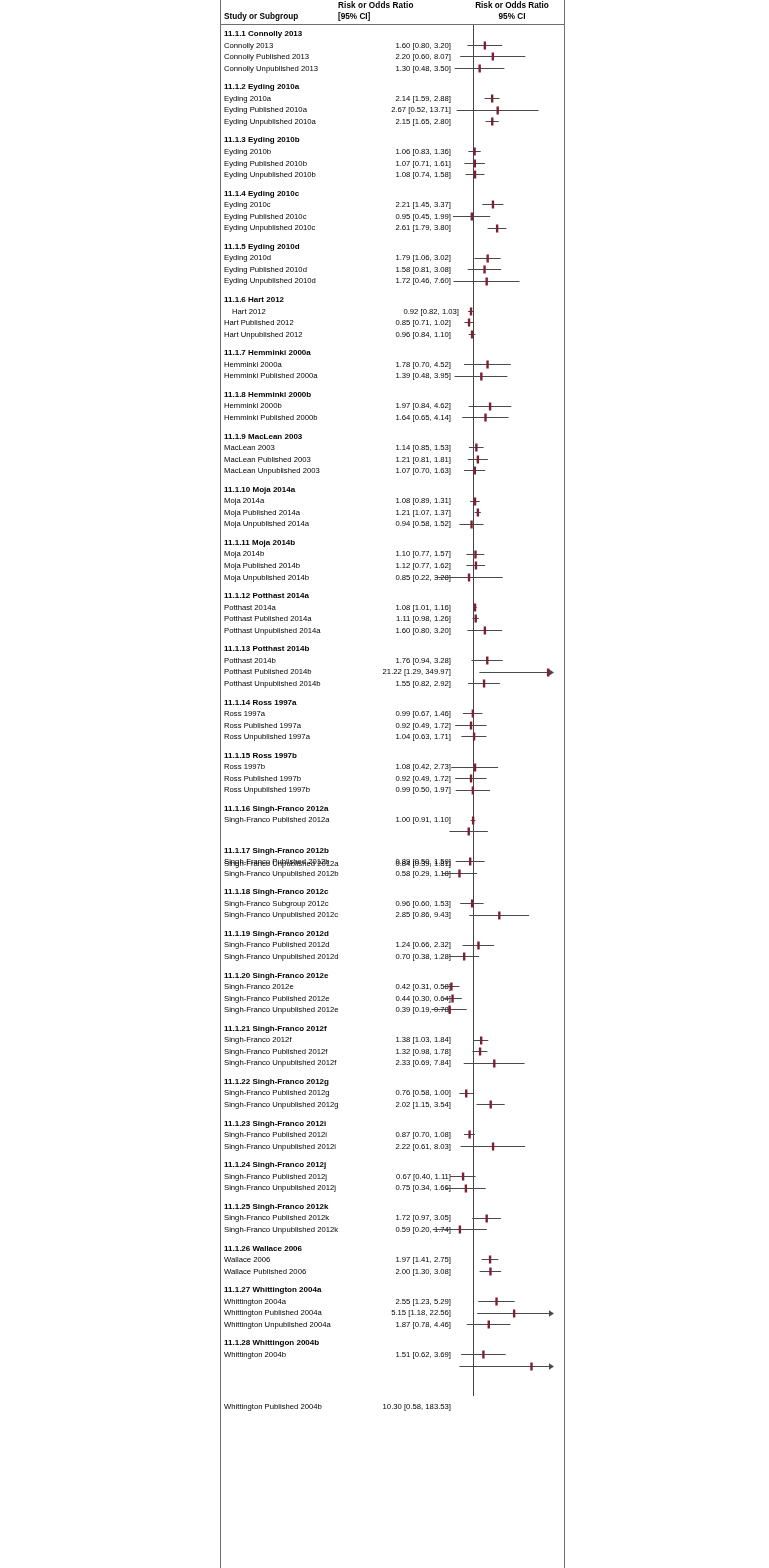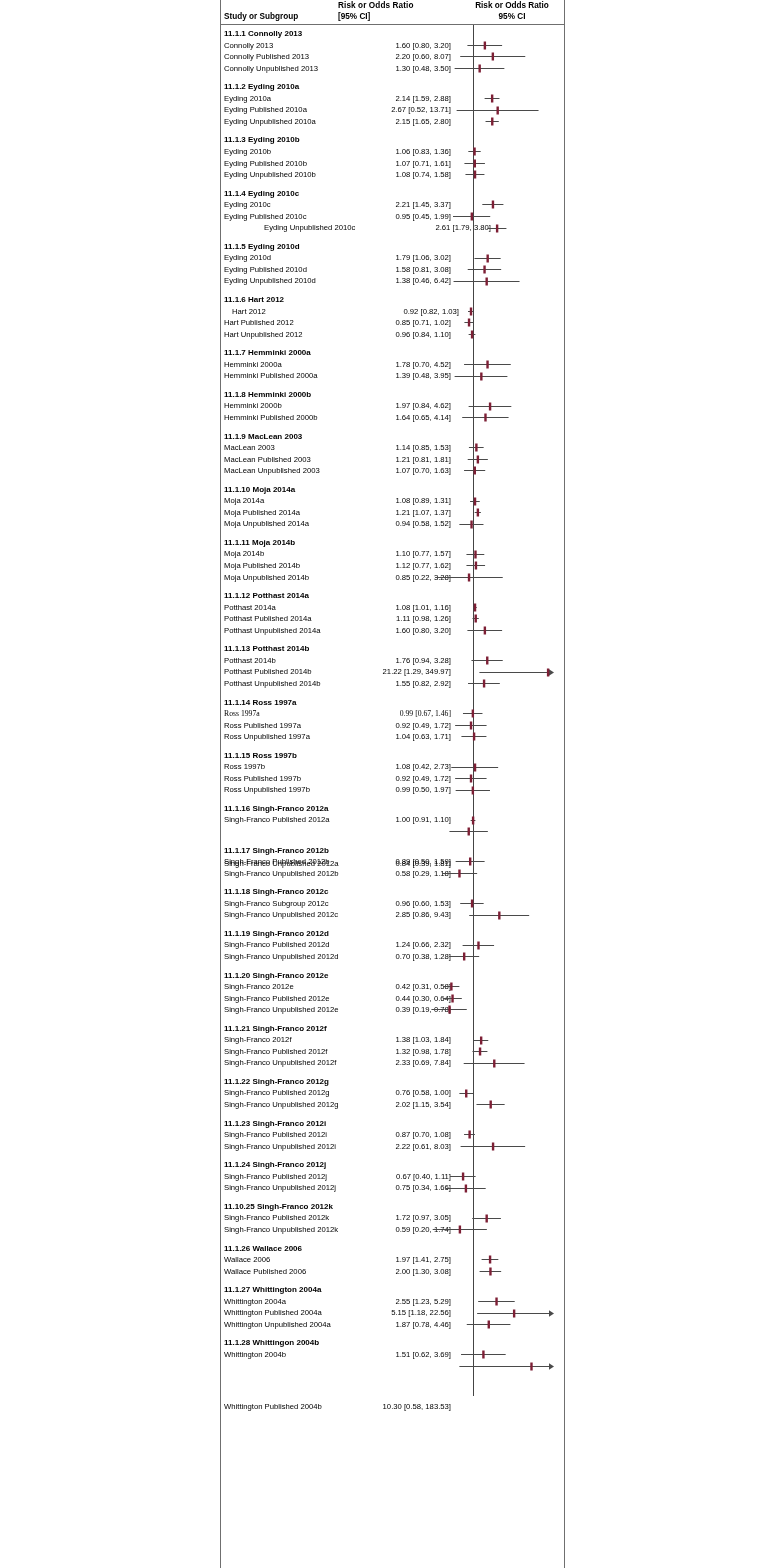--- a/index.html
+++ b/index.html
@@ -107,37 +107,37 @@
         <div class="spacer" style="position: absolute; top: 155.6px;"></div>
         <div class="grp" style="position: absolute; top: 162.6px; left: 0px; right: 0px;">11.1.4 Eyding 2010c</div>
         <div class="row" style="position: absolute; top: 174.15px; left: 0px; right: 0px;">
           <span class="name">Eyding 2010c</span>
           <span class="estwrap">2.21 [1.45, 3.37]</span>
         </div>
         <div class="row" style="position: absolute; top: 185.7px; left: 0px; right: 0px;">
           <span class="name">Eyding Published 2010c</span>
           <span class="estwrap">0.95 [0.45, 1.99]</span>
         </div>
-        <div class="row" style="position: absolute; top: 197.25px; left: 0px; right: 0px; margin-left: 40px;">
+        <div class="row" style="position: absolute; top: 197.25px; left: 0px; right: 0px;">
           <span class="name">Eyding Unpublished  2010c</span>
           <span class="estwrap">2.61 [1.79, 3.80]</span>
         </div>
         <div class="spacer" style="position: absolute; top: 208.8px;"></div>
         <div class="grp" style="position: absolute; top: 215.8px; left: 0px; right: 0px;">11.1.5 Eyding 2010d</div>
         <div class="row" style="position: absolute; top: 227.35px; left: 0px; right: 0px;">
           <span class="name">Eyding 2010d</span>
           <span class="estwrap">1.79 [1.06, 3.02]</span>
         </div>
         <div class="row" style="position: absolute; top: 238.9px; left: 0px; right: 0px;">
           <span class="name">Eyding Published 2010d</span>
           <span class="estwrap">1.58 [0.81, 3.08]</span>
         </div>
         <div class="row" style="position: absolute; top: 250.45px; left: 0px; right: 0px;">
           <span class="name">Eyding Unpublished  2010d</span>
-          <span class="estwrap">1.38 [0.46, 6.42]</span>
+          <span class="estwrap">1.72 [0.46, 7.60]</span>
         </div>
         <div class="spacer" style="position: absolute; top: 262px;"></div>
         <div class="grp" style="position: absolute; top: 269px; left: 0px; right: 0px;">11.1.6 Hart 2012</div>
         <div class="row" style="position: absolute; top: 280.55px; left: 8px; right: 0px;">
           <span class="name">Hart 2012</span>
           <span class="estwrap">0.92 [0.82, 1.03]</span>
         </div>
         <div class="row" style="position: absolute; top: 292.1px; left: 0px; right: 0px;">
           <span class="name">Hart Published 2012</span>
           <span class="estwrap">0.85 [0.71, 1.02]</span>
@@ -231,21 +231,21 @@
         <div class="row" style="position: absolute; top: 641.4px; left: 0px; right: 0px;">
           <span class="name">Potthast Published 2014b</span>
           <span class="estwrap">21.22 [1.29, 349.97]</span>
         </div>
         <div class="row" style="position: absolute; top: 652.95px; left: 0px; right: 0px;">
           <span class="name">Potthast Unpublished 2014b</span>
           <span class="estwrap">1.55 [0.82, 2.92]</span>
         </div>
         <div class="spacer" style="position: absolute; top: 664.5px;"></div>
         <div class="grp" style="position: absolute; top: 671.5px; left: 0px; right: 0px;">11.1.14 Ross 1997a</div>
-        <div class="row" style="position: absolute; top: 683.05px; left: 0px; right: 0px; font-family: Liberation Serif, serif;">
+        <div class="row" style="position: absolute; top: 683.05px; left: 0px; right: 0px;">
           <span class="name">Ross 1997a</span>
           <span class="estwrap">0.99 [0.67, 1.46]</span>
         </div>
         <div class="row" style="position: absolute; top: 694.6px; left: 0px; right: 0px;">
           <span class="name">Ross Published 1997a</span>
           <span class="estwrap">0.92 [0.49, 1.72]</span>
         </div>
         <div class="row" style="position: absolute; top: 706.15px; left: 0px; right: 0px;">
           <span class="name">Ross Unpublished  1997a</span>
           <span class="estwrap">1.04 [0.63, 1.71]</span>
@@ -356,21 +356,21 @@
         <div class="grp" style="position: absolute; top: 1134.2px; left: 0px; right: 0px;">11.1.24 Singh-Franco 2012j</div>
         <div class="row" style="position: absolute; top: 1145.75px; left: 0px; right: 0px;">
           <span class="name">Singh-Franco Published 2012j</span>
           <span class="estwrap">0.67 [0.40, 1.11]</span>
         </div>
         <div class="row" style="position: absolute; top: 1157.3px; left: 0px; right: 0px;">
           <span class="name">Singh-Franco Unpublished 2012j</span>
           <span class="estwrap">0.75 [0.34, 1.66]</span>
         </div>
         <div class="spacer" style="position: absolute; top: 1168.85px;"></div>
-        <div class="grp" style="position: absolute; top: 1175.85px; left: 0px; right: 0px;">11.10.25 Singh-Franco 2012k</div>
+        <div class="grp" style="position: absolute; top: 1175.85px; left: 0px; right: 0px;">11.1.25 Singh-Franco 2012k</div>
         <div class="row" style="position: absolute; top: 1187.4px; left: 0px; right: 0px;">
           <span class="name">Singh-Franco Published 2012k</span>
           <span class="estwrap">1.72 [0.97, 3.05]</span>
         </div>
         <div class="row" style="position: absolute; top: 1198.95px; left: 0px; right: 0px;">
           <span class="name">Singh-Franco Unpublished 2012k</span>
           <span class="estwrap">0.59 [0.20, 1.74]</span>
         </div>
         <div class="spacer" style="position: absolute; top: 1210.5px;"></div>
         <div class="grp" style="position: absolute; top: 1217.5px; left: 0px; right: 0px;">11.1.26 Wallace 2006</div>

